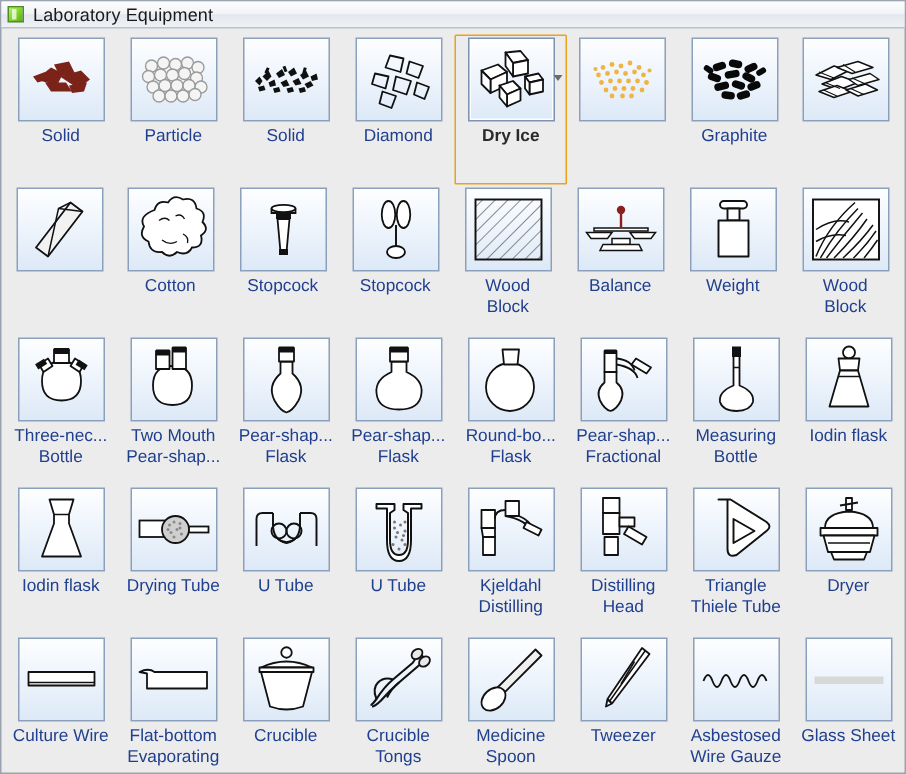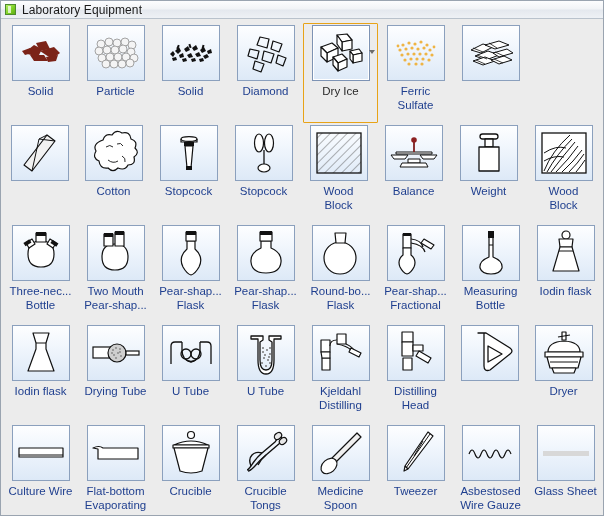--- a/index.html
+++ b/index.html
@@ -87,20 +87,21 @@
     position: relative;
   }
 
   
   .cell.selected {
     background: linear-gradient(to bottom, #fff0b8 0%, #ffe28c 42%, #ffd košík 42%, #ffd45c 100%);
     background: linear-gradient(to bottom, #fff1bd 0%, #ffe characterize 0%, #ffe79e 45%, #ffd75f 46%, #ffd04d 100%);
     border: 1px solid #e8a317;
     border-radius: 1px;
     padding-top: 1px;
+    font-weight: bold;
   }
 
   .tile {
     width: 58px;
     height: 56px;
     box-sizing: border-box;
     border: 1px solid #8ba0bd;
     background: linear-gradient(to bottom, #fdfeff 0%, #f2f7fd 35%, #dde9f7 100%);
     display: flex;
     align-items: center;
@@ -291,24 +292,44 @@
                 <circle cx="32" cy="24" r="1.6"></circle>
               <circle cx="38" cy="25" r="1.6"></circle>
                 <circle cx="18" cy="29" r="1.6"></circle>
                 <circle cx="25" cy="29" r="1.6"></circle>
               <circle cx="31" cy="29" r="1.6"></circle>
                 <circle cx="7" cy="11" r="1.4"></circle>
                 <circle cx="43" cy="12" r="1.4"></circle>
             </g>
           </svg>
         </div>
-        <div class="label">Ferric
-Sulfate</div>
-      </div>
-
+      </div>
+
+      <div class="cell">
+        <div class="tile">
+          <svg width="50" height="34" viewBox="0 0 50 34">
+            <g fill="#090909">
+              <rect x="10" y="6" width="9" height="5" rx="2.5" transform="rotate(-18 14 8)"></rect>
+              <rect x="21" y="4" width="9" height="5" rx="2.5" transform="rotate(12 25 6)"></rect>
+              <rect x="31" y="7" width="9" height="5" rx="2.5" transform="rotate(-25 35 9)"></rect>
+              <rect x="7" y="13" width="9" height="5" rx="2.5" transform="rotate(20 11 15)"></rect>
+              <rect x="18" y="11" width="10" height="5" rx="2.5" transform="rotate(-10 23 13)"></rect>
+              <rect x="30" y="13" width="9" height="5" rx="2.5" transform="rotate(28 34 15)"></rect>
+              <rect x="11" y="19" width="10" height="5" rx="2.5" transform="rotate(-14 16 21)"></rect>
+              <rect x="23" y="18" width="9" height="5" rx="2.5" transform="rotate(18 27 20)"></rect>
+              <rect x="33" y="19" width="9" height="5" rx="2.5" transform="rotate(-22 37 21)"></rect>
+              <rect x="16" y="25" width="9" height="5" rx="2.5" transform="rotate(8 20 27)"></rect>
+              <rect x="26" y="25" width="9" height="5" rx="2.5" transform="rotate(-16 30 27)"></rect>
+              <rect x="4" y="8" width="7" height="4" rx="2" transform="rotate(35 7 10)"></rect>
+              <rect x="39" y="10" width="7" height="4" rx="2" transform="rotate(-30 42 12)"></rect>
+            </g>
+          </svg>
+        </div>
+        <div class="label">Graphite</div>
+      </div>
 
       <div class="cell">
         <div class="tile">
           <svg width="52" height="34" viewBox="0 0 52 34">
             <g fill="#ffffff" stroke="#111" stroke-width="1" stroke-linejoin="round">
               <path d="M6 14 l12 -6 10 3 -12 6z"></path>
               <path d="M20 9 l14 -4 10 4 -14 4z"></path>
               <path d="M10 20 l13 -5 11 4 -13 5z"></path>
               <path d="M28 17 l14 -4 6 4 -14 4z"></path>
               <path d="M8 25 l12 -4 10 4 -12 4z"></path>
@@ -700,20 +721,22 @@
 
       <div class="cell">
         <div class="tile">
           <svg width="48" height="46" viewBox="0 0 48 46">
             <g fill="#ffffff" stroke="#111" stroke-width="1.3" stroke-linejoin="round">
               <path d="M12 3 L18 3 L18 36 Q18 42 24 40 L44 24 Q48 21 44 18 L20 3 Z"></path>
               <path d="M22 16 L22 32 L36 24 Z"></path>
             </g>
           </svg>
         </div>
+        <div class="label">Triangle
+Thiele Tube</div>
       </div>
 
       <div class="cell">
         <div class="tile">
           <svg width="52" height="46" viewBox="0 0 52 46">
             <g fill="#ffffff" stroke="#111" stroke-width="1.2" stroke-linejoin="round">
               <path d="M24 2 L28 2 L28 10 L24 10 Z"></path>
               <path d="M20 7 L32 5"></path>
               <path d="M10 22 Q10 12 26 11 Q42 12 42 22 Z"></path>
               <rect x="7" y="22" width="38" height="5"></rect>

